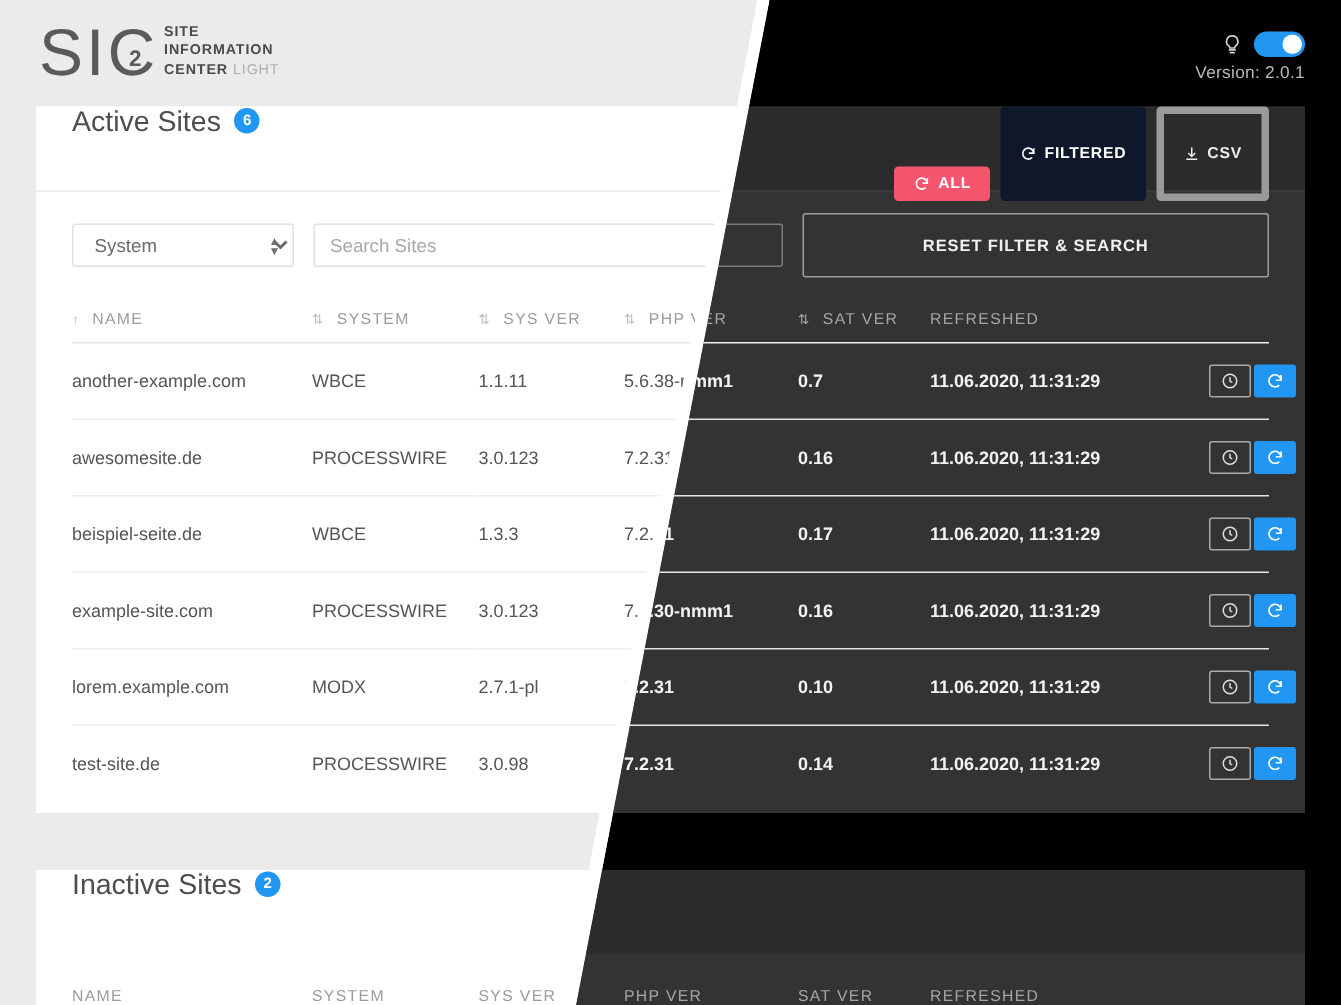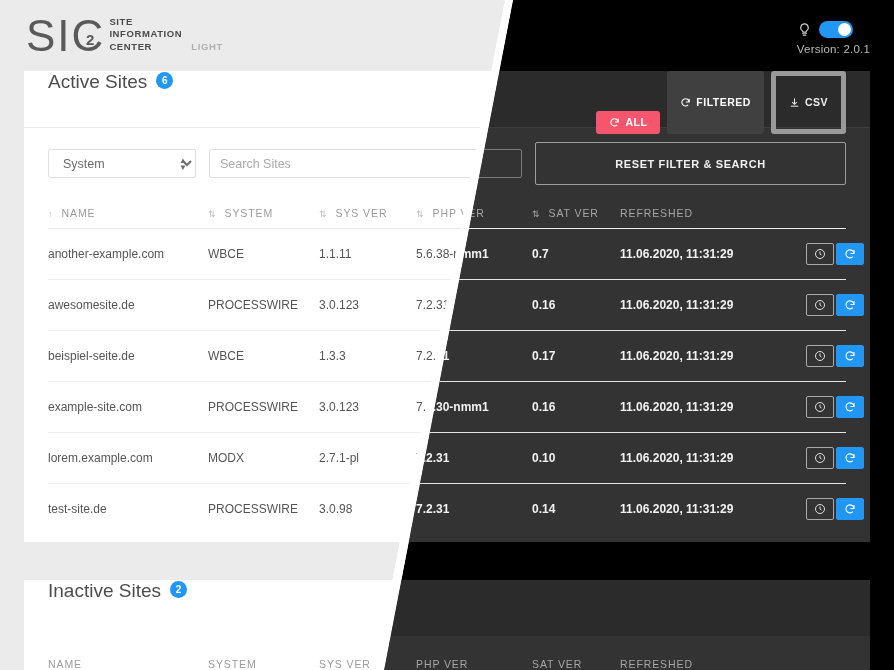--- a/index.html
+++ b/index.html
@@ -74,25 +74,26 @@
     left: 60px;
     top: 18px;
   }
   .logo-words {
     font-size: 9.5px;
     font-weight: 700;
     letter-spacing: 0.6px;
     line-height: 1.32;
     padding-bottom: 4px;
   }
-  .logo-words .light-word { font-weight: 700; margin-left: 36px; }
+  .logo-words .light-word { font-weight: 400; }
 
   .masthead-right {
     display: flex;
     flex-direction: column;
+    align-items: flex-end;
     gap: 5px;
     padding-top: 4px;
   }
   .toggle-row { display: flex; align-items: center; gap: 7px; }
   .mode-icon { width: 15px; height: 15px; display: block; }
   .switch {
     width: 34px; height: 17px;
     border-radius: 9px;
     position: relative;
     background: #2196f3;
@@ -137,21 +138,21 @@
     letter-spacing: 0.5px;
     padding: 6px 13px;
     display: inline-flex;
     align-items: center;
     gap: 5px;
     cursor: pointer;
     font-family: "Liberation Sans", sans-serif;
     line-height: 1;
   }
   .btn-all { background: #f5566e; color: #fff; margin-top: 40px; }
-  .btn-filtered { background: #404040; color: #fff; }
+  .btn-filtered { background: #0f172a; color: #fff; }
   .btn-csv { background: transparent; border: 5px solid #0369a1; color: #e2e2e2; }
   .btn svg { width: 11px; height: 11px; display: block; }
 
   
   .filter-row {
     display: flex;
     align-items: center;
     gap: 13px;
     padding: 14px 24px 14px 24px;
   }

